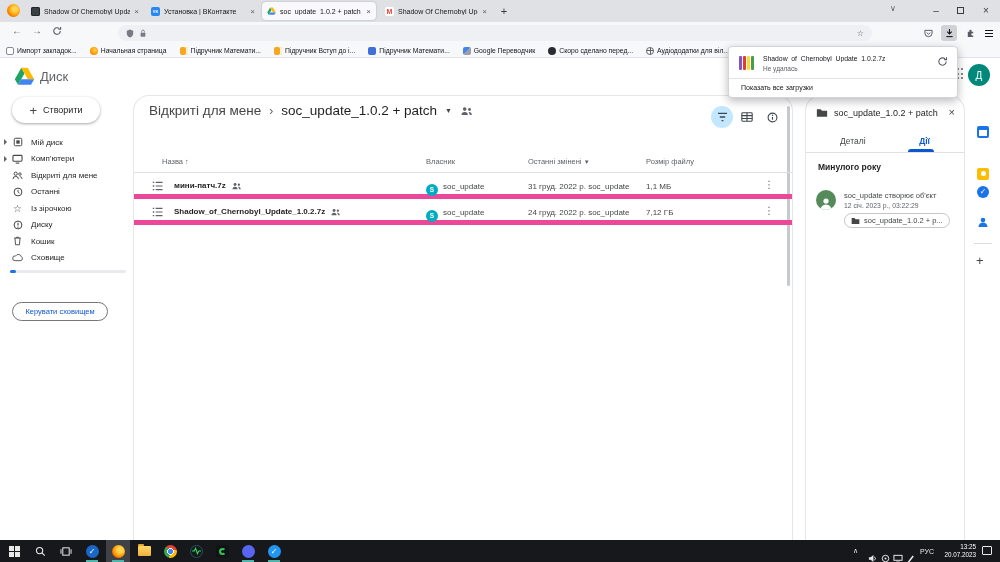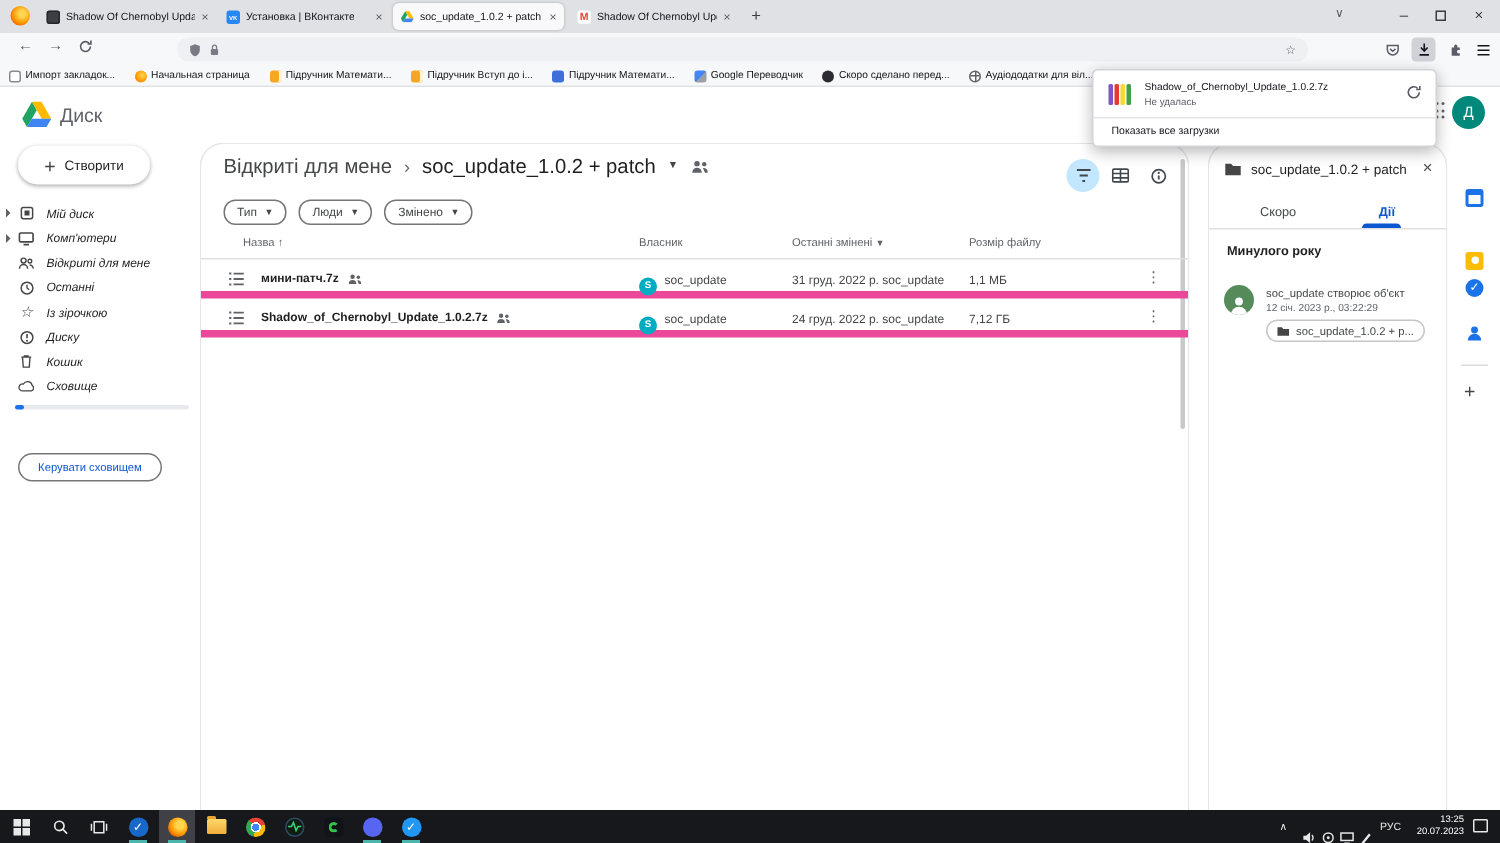--- a/index.html
+++ b/index.html
@@ -74,21 +74,21 @@
   .appsgrid i { width:2px; height:2px; border-radius:50%; background:#5f6368; }
   .avatar { position:absolute; left:968px; top:64px; width:22px; height:22px; border-radius:50%; background:#00897b;
     color:#fff; font-size:10px; display:flex; align-items:center; justify-content:center; z-index:5; }
 
   
   .create { position:absolute; left:12px; top:97px; width:88px; height:26px; border-radius:13px; background:#fff;
     box-shadow:0 1px 3px rgba(0,0,0,.35); display:flex; align-items:center; justify-content:center; gap:6px;
     font-size:9px; color:#1f1f1f; }
   .create .plus { font-size:13px; color:#444; }
   .snav { position:absolute; left:0; top:134px; width:133px; }
-  .sitem { height:16.5px; display:flex; align-items:center; padding-left:12px; gap:8px; font-size:8px; color:#1f1f1f; position:relative;font-style:italic; }
+  .sitem { height:16.5px; display:flex; align-items:center; padding-left:12px; gap:8px; font-size:8px; color:#1f1f1f; position:relative; }
   .sitem .tri { position:absolute; left:4px; width:0; height:0; border-left:3.5px solid #5f6368;
     border-top:3px solid transparent; border-bottom:3px solid transparent; }
   .sic { width:11px; height:11px; flex:0 0 11px; display:flex; align-items:center; justify-content:center; }
   .stor-bar { position:absolute; left:10px; top:270px; width:116px; height:3px; border-radius:2px; background:#e8eaed; }
   .stor-bar i { display:block; width:6px; height:3px; border-radius:2px; background:#1a73e8; }
   .stor-txt { position:absolute; left:10px; top:278px; width:115px; font-size:7.2px; line-height:10px; color:#444746; }
   .manage { position:absolute; left:12px; top:302px; width:96px; height:19px; border:1px solid #747775; border-radius:10px;
     display:flex; align-items:center; justify-content:center; font-size:7.5px; color:#0b57d0; background:#fff; }
 
   
@@ -439,34 +439,20 @@
         </svg>
     </div>
     <div class="tool" style="left:627px;">
       <svg width="11" height="11" viewBox="0 0 12 12">
           <circle cx="6" cy="6" r="4.8" fill="none" stroke="#41484d" stroke-width="1.2"></circle>
           <path d="M6 5.4 v3" stroke="#41484d" stroke-width="1.3"></path>
           <circle cx="6" cy="3.6" r=".8" fill="#41484d"></circle>
         </svg>
     </div>
 
-    <div class="chips">
-      <span class="chip">
-          <span>Тип</span>
-          <span class="cc">▼</span>
-        </span>
-      <span class="chip">
-          <span>Люди</span>
-          <span class="cc">▼</span>
-        </span>
-      <span class="chip">
-          <span>Змінено</span>
-          <span class="cc">▼</span>
-        </span>
-    </div>
 
     <div class="thead">
       <span class="c c-name"><span>Назва</span> <span>↑</span></span>
       <span class="c c-own">Власник</span>
       <span class="c c-mod"><span>Останні змінені</span> <span style="font-size:6px;">▼</span></span>
       <span class="c c-size">Розмір файлу</span>
     </div>
     <div class="thead-line"></div>
 
     <div class="trow" style="top:77px;">
@@ -518,21 +504,21 @@
     <div class="p-head">
       <span class="abs" style="left:10px;top:4px;">
         <svg width="12" height="10" viewBox="0 0 14 11">
             <path d="M1 1 h4.5 l1.5 1.8 H13 v7.2 H1 z" fill="#444746"></path>
           </svg>
       </span>
       <span class="p-title">soc_update_1.0.2 + patch</span>
       <span class="p-close">×</span>
     </div>
     <div class="p-tabs">
-      <span class="p-tab det">Скоро</span>
+      <span class="p-tab det">Деталі</span>
       <span class="p-tab act">Дії</span>
       <span class="p-underline"></span>
     </div>
     <div class="p-section">Минулого року</div>
     <div class="act-av">
       <svg width="14" height="13" viewBox="0 0 14 13">
           <circle cx="7" cy="4" r="2.6" fill="#fff"></circle>
           <path d="M1.5 13 a5.5 5.5 0 0 1 11 0 z" fill="#fff"></path>
         </svg>
     </div>

